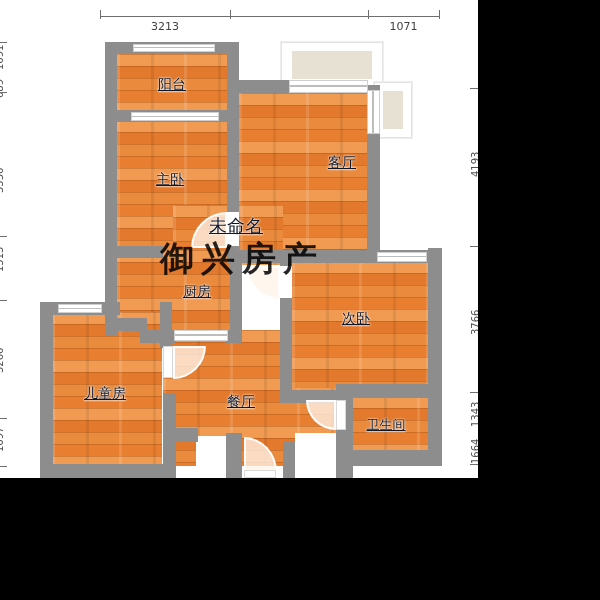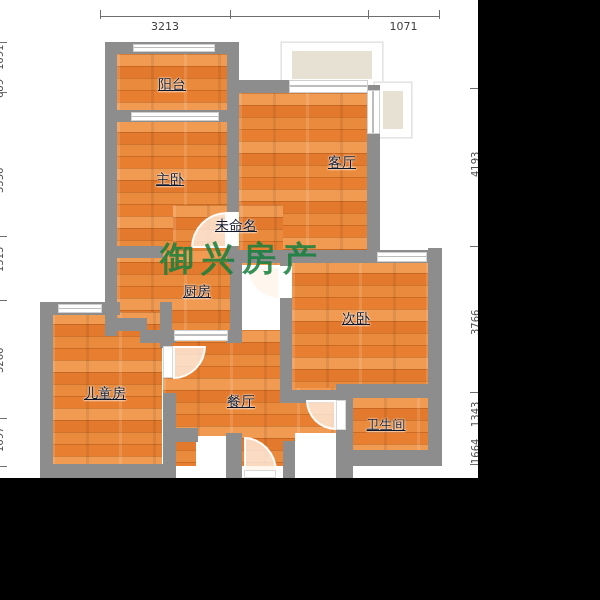--- a/index.html
+++ b/index.html
@@ -17,21 +17,21 @@
   .recess{position:absolute;background:#fff;z-index:2;}
   .win-h{position:absolute;z-index:4;background:linear-gradient(180deg,#fff 0 38%,#bdbdbd 38% 55%,#fff 55% 100%);border:1px solid #cfcfcf;box-sizing:border-box;}
   .win-v{position:absolute;z-index:4;background:linear-gradient(90deg,#fff 0 38%,#bdbdbd 38% 55%,#fff 55% 100%);border:1px solid #cfcfcf;box-sizing:border-box;}
   .gap{position:absolute;background:#fff;z-index:4;}
   .leaf{position:absolute;background:#fff;border:1px solid #d8d8d8;box-sizing:border-box;z-index:4;}
   .arc{position:absolute;z-index:3;background:rgba(255,243,232,0.78);border:2px solid rgba(255,255,255,0.95);box-sizing:border-box;}
   .bay-frame{position:absolute;background:#fff;border:1px solid #e3e3e3;box-sizing:border-box;z-index:2;}
   .bay-fill{position:absolute;background:#e7e1d3;border:3px solid #fff;box-sizing:border-box;z-index:2;}
   .room-label{position:absolute;z-index:6;color:#0f172a;font-size:14px;font-weight:500;
     text-shadow:0 0 2px #fff,0 0 2px #fff;white-space:nowrap;transform:translate(-50%,-50%);text-decoration:underline;}
-  .watermark{position:absolute;z-index:5;color:#15803d;opacity:0.85;font-size:34px;font-weight:bold;
+  .watermark{position:absolute;z-index:5;color:#000000;opacity:0.85;font-size:34px;font-weight:bold;
     font-family:"DejaVu Serif","Liberation Serif",serif;letter-spacing:7px;white-space:nowrap;}
   .dim-label{position:absolute;z-index:6;color:#3f3f3f;font-size:11px;text-align:center;}
   .dim-line{position:absolute;background:#6e6e6e;z-index:6;}
   .vdim{position:absolute;z-index:6;color:#4f4f4f;font-size:10px;white-space:nowrap;
     transform:rotate(-90deg);transform-origin:0 0;}
 </style>
 </head>
 <body>
 
 <div class="stage">
@@ -99,21 +99,21 @@
     <div class="gap" style="left:280px;top:266px;width:12px;height:32px;"></div>
     <div class="arc" style="left:246px;top:266px;width:34px;height:34px;border-radius:0 0 0 100%;"></div>
     <div class="leaf" style="left:336px;top:400px;width:10px;height:30px;"></div>
     <div class="arc" style="left:306px;top:400px;width:30px;height:30px;border-radius:0 0 0 100%;"></div>
     <div class="leaf" style="left:244px;top:470px;width:32px;height:8px;"></div>
     <div class="arc" style="left:244px;top:437px;width:33px;height:35px;border-radius:0 100% 0 0;"></div>
 
     <div class="room-label" style="left:172px;top:85px;">阳台</div>
     <div class="room-label" style="left:170px;top:180px;">主卧</div>
     <div class="room-label" style="left:304px;top:163px;margin-left:38px;">客厅</div>
-    <div class="room-label" style="left:236px;top:226px;font-size:14px;">未命名</div>
+    <div class="room-label" style="left:236px;top:226px;font-size:18px;">未命名</div>
     <div class="room-label" style="left:173px;top:292px;margin-left:24px;">厨房</div>
     <div class="room-label" style="left:356px;top:319px;">次卧</div>
     <div class="room-label" style="left:105px;top:394px;">儿童房</div>
     <div class="room-label" style="left:241px;top:402px;">餐厅</div>
     <div class="room-label" style="left:386px;top:425px;font-size:13px;">卫生间</div>
 
     <div class="watermark" style="left:160px;top:236px;">御兴房产</div>
 
     <div class="dim-line" style="left:100px;top:16px;width:340px;height:1px;"></div>
     <div class="dim-line" style="left:100px;top:10px;width:1px;height:9px;"></div>

